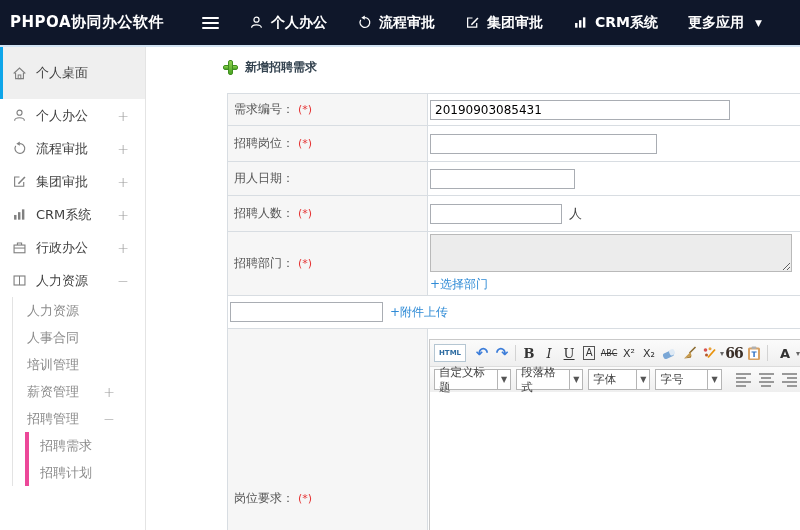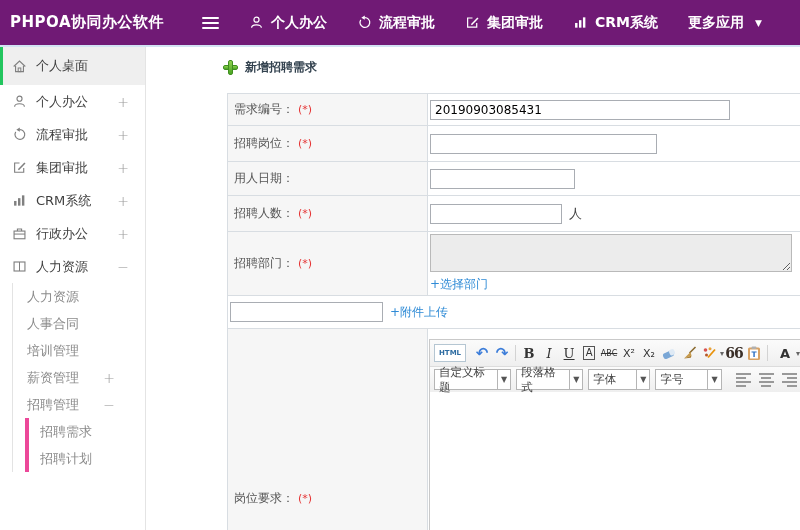--- a/index.html
+++ b/index.html
@@ -2,37 +2,37 @@
 <html><head>
 <meta charset="utf-8">
 <style>
   * { margin:0; padding:0; box-sizing:border-box; }
   html,body { background:#fff; }
   .app {
     width:800px; height:530px; position:relative; overflow:hidden;
     font-family:"DejaVu Sans","Liberation Sans",sans-serif; background:#fff;
   }
   
-  .topbar { height:45px; background:#701a75; display:flex; align-items:center; color:#fff; }
+  .topbar { height:45px; background:#0f172a; display:flex; align-items:center; color:#fff; }
   .brand { margin-left:10px; font-size:15px; font-weight:bold; letter-spacing:0.5px; width:178px; }
   .hamburger { margin-left:14px; width:17px; cursor:pointer; }
   .hamburger span { display:block; height:2px; background:#fff; margin:3px 0; border-radius:1px; }
   .navitem { display:flex; align-items:center; margin-left:30px; font-size:14px; font-weight:600; cursor:pointer; }
   .navitem svg { margin-right:7px; }
   .caret-down { margin-left:11px; font-size:9px; cursor:pointer; }
   .under-strip { height:2px; background:#d2e3f3; }
 
   
   .body { display:flex; height:483px; }
 
   
   .sidebar { width:146px; border-right:1px solid #e4e4e4; font-size:13px; color:#3f3f3f; flex:none; padding-top:0; }
   .side-item { position:relative; height:36px; display:flex; align-items:center; padding-left:12px; cursor:pointer; }
   .side-item.lvl0 { height:33px; }
-  .side-item.active { background:#efefef; border-left:3px solid #22c55e; padding-left:9px; height:38px; }
+  .side-item.active { background:#efefef; border-left:3px solid #0ea5e9; padding-left:9px; height:52px; }
   .side-item svg { margin-right:9px; flex:none; }
   .expander { position:absolute; right:16px; color:#9a9a9a; font-size:14px; font-weight:300; }
   .submenu1 { margin-left:12px; border-left:1px solid #e3e3e3; }
   .submenu1 .side-item { height:27px; padding-left:14px; color:#8b8b8b; }
   .submenu1 .expander { right:30px; }
   .submenu2 { margin-left:12px; border-left:4px solid #ec4899; }
   .submenu2 .side-item { padding-left:11px; }
 
   
   .main { flex:1; position:relative; overflow:hidden; background:#fff; }

